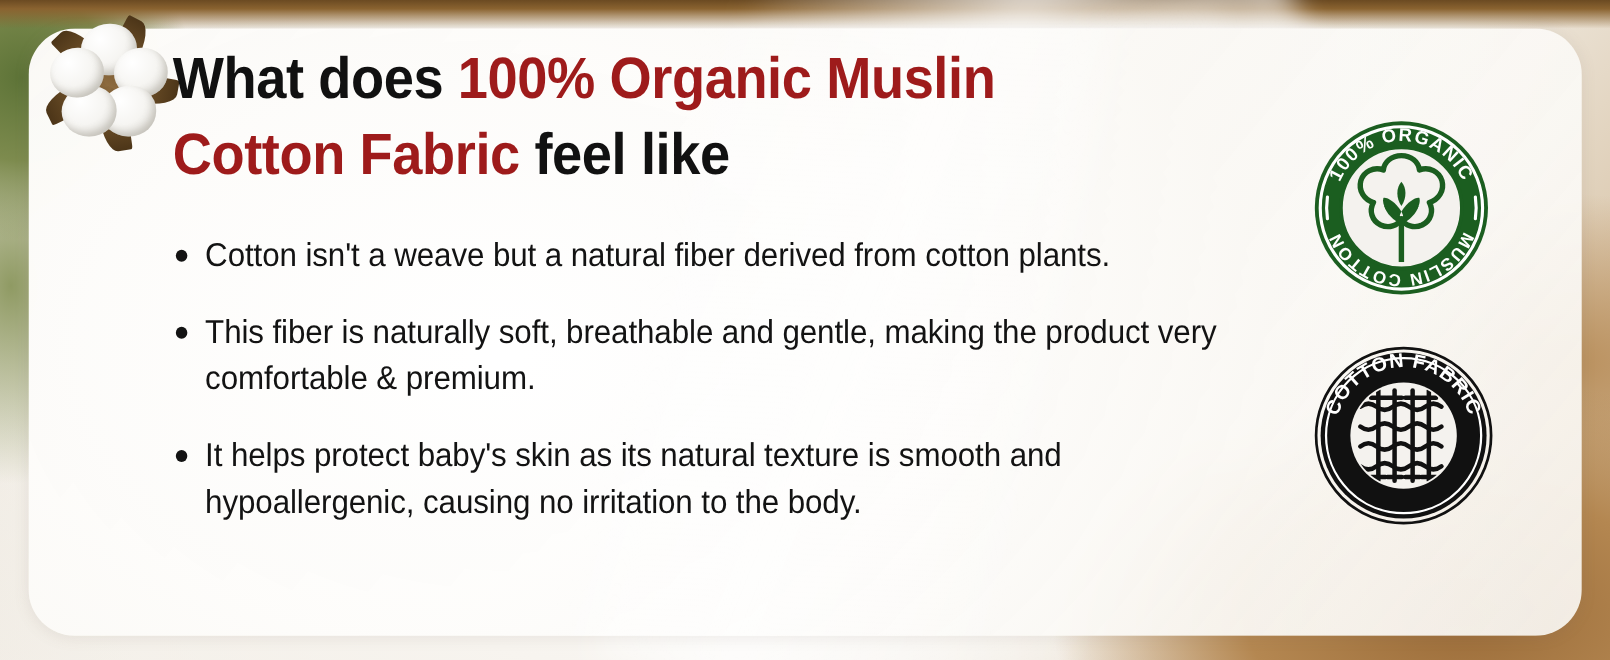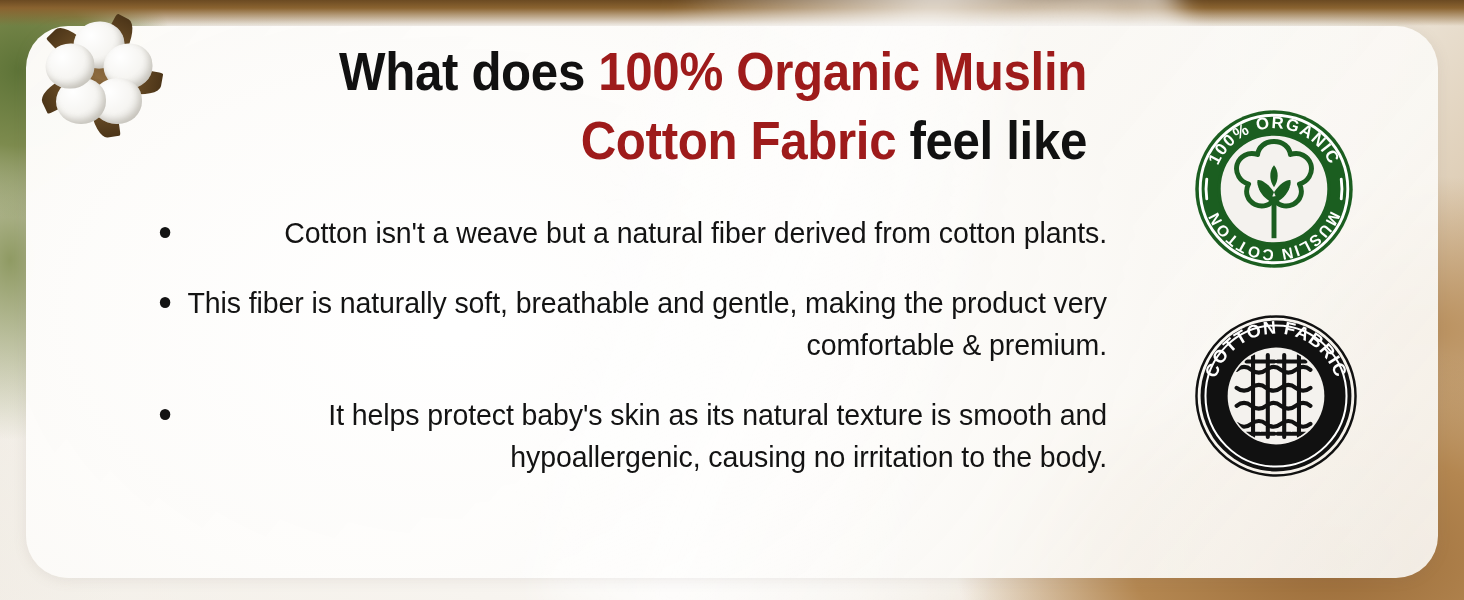--- a/index.html
+++ b/index.html
@@ -10,21 +10,20 @@
   body {
     font-family: "Liberation Sans", sans-serif;
   }
 
   .banner {
     position: relative;
     width: 1464px;
     height: 600px;
     overflow: hidden;
     background: #fef9c3;
-    text-align: right;
   }
 
   
   .bg-photo {
     position: absolute;
     inset: 0;
     background:
       
       linear-gradient(180deg, #6b4a22 0px, #8a6330 8px, rgba(190,170,140,0) 26px),
       

